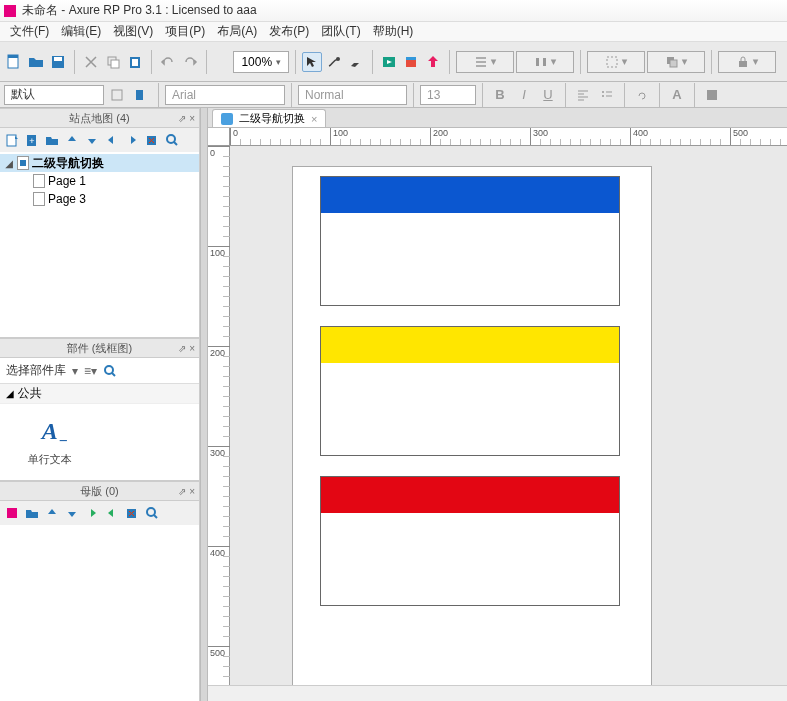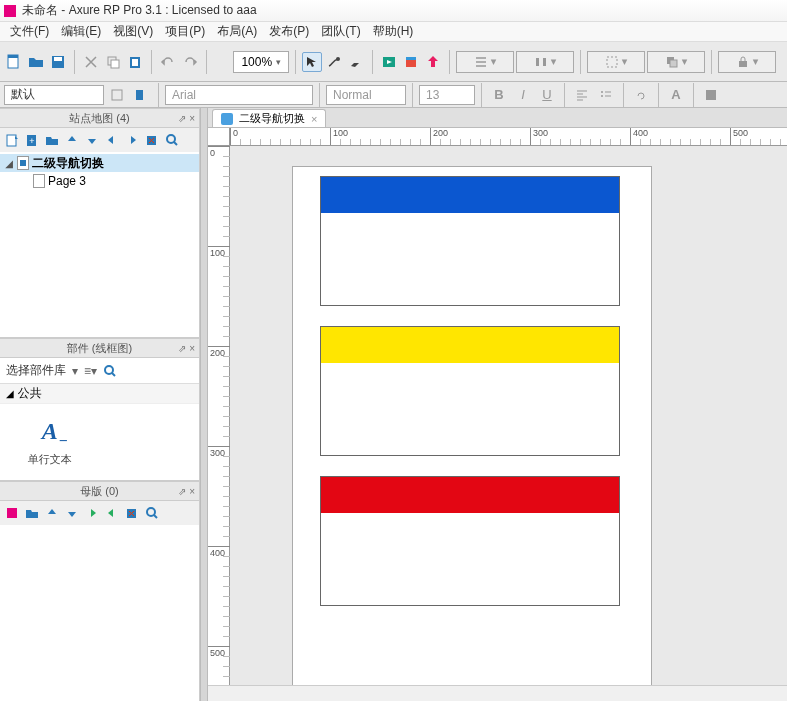--- a/index.html
+++ b/index.html
@@ -248,25 +248,25 @@
       <svg width="14" height="14">
         <rect x="2" y="2" width="10" height="10" fill="none" stroke="#999"></rect>
       </svg>
     </div>
   <div class="fmt-btn">
       <svg width="14" height="14">
         <rect x="2" y="2" width="7" height="10" fill="#2a7ab9"></rect>
       </svg>
     </div>
   <div class="tb-sep"></div>
-  <div class="fmt-box" style="width:148px">
+  <div class="fmt-box" style="width:120px">
       <span>Arial</span>
     </div>
   <div class="tb-sep"></div>
-  <div class="fmt-box" style="width:80px">
+  <div class="fmt-box" style="width:109px">
       <span>Normal</span>
     </div>
   <div class="tb-sep"></div>
   <div class="fmt-box" style="width:56px">
       <span>13</span>
     </div>
   <div class="tb-sep"></div>
   <div class="fmt-btn">
       <b>B</b>
     </div>
@@ -365,20 +365,25 @@
             <circle cx="6" cy="6" r="4" fill="none" stroke="#2a7ab9" stroke-width="2"></circle>
             <path d="M9 9l3 3" stroke="#2a7ab9" stroke-width="2"></path>
           </svg>
         </div>
     </div>
     <div class="tree" style="height:186px">
       <div class="tree-row sel">
         <span class="tree-toggle">◢</span>
         <span class="page-icon home"></span>
         <span style="font-weight:bold">二级导航切换</span>
+      </div>
+      <div class="tree-row">
+        <span class="tree-indent" style="width:26px"></span>
+        <span class="page-icon"></span>
+        <span>Page 1</span>
       </div>
       <div class="tree-row">
         <span class="tree-indent" style="width:26px"></span>
         <span class="page-icon"></span>
         <span>Page 3</span>
       </div>
     </div>
 
     <div class="panel-hdr">
       <span>部件 (线框图)</span>

